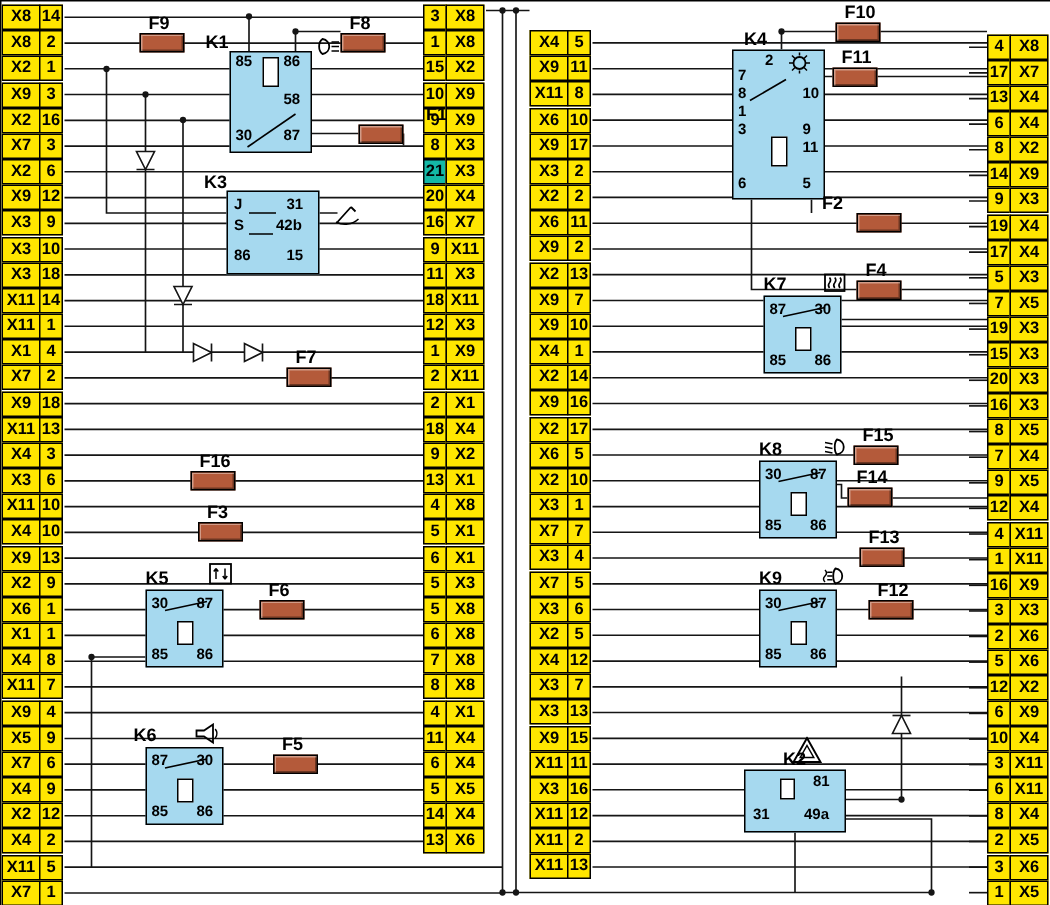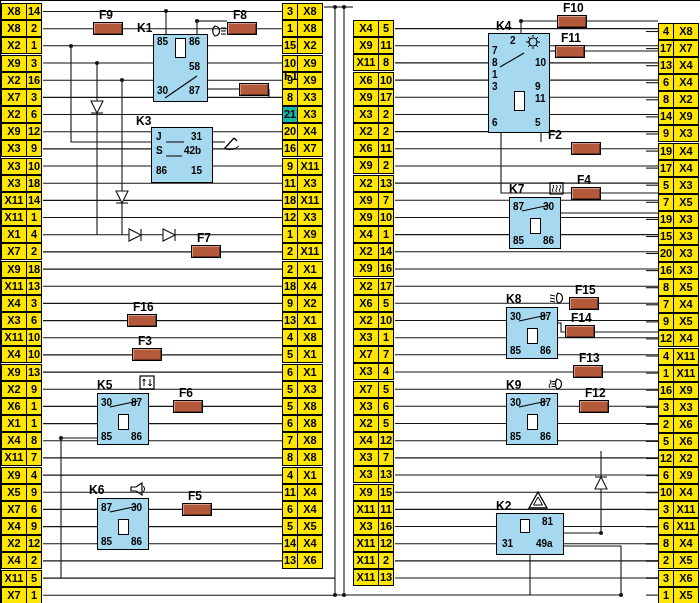--- a/index.html
+++ b/index.html
@@ -565,21 +565,21 @@
     <span class="relay-pin" style="left: 130px; top: 535px;">86</span>
     <div class="coil" style="left: 117px; top: 518px; width: 11px; height: 16px;"></div>
     <svg width="52" height="52" class="rsvg" stroke="#000" fill="none" stroke-width="1.1" style="left: 96px; top: 497px;">
       <path d="M13 14 L41 8"></path>
     </svg>
     <span class="icon" style="left: 128px; top: 481px;"><svg width="18" height="16" viewBox="0 0 18 16" fill="none" stroke="#000" stroke-width="1.2">
         <path d="M2 5 H7 L13 1 V13 L7 9 H2 Z"></path>
         <path d="M14.5 4 A5 5 0 0 1 14.5 10" stroke-width="1"></path>
       </svg></span>
     <div class="relay" style="left: 495px; top: 512px; width: 68px; height: 42px; background: rgb(166, 217, 239);"></div>
-    <div class="relay-label" style="left: 495px; top: 498px;">K2</div>
+    <div class="relay-label" style="left: 521px; top: 498px;">K2</div>
     <span class="relay-pin" style="left: 541px; top: 515px;">81</span>
     <span class="relay-pin" style="left: 501px; top: 537px;">31</span>
     <span class="relay-pin" style="left: 535px; top: 537px;">49a</span>
     <div class="coil" style="left: 519px; top: 518px; width: 10px; height: 14px;"></div>
     <span class="icon" style="left: 527px; top: 490px;"><svg width="20" height="18" viewBox="0 0 20 18" fill="none" stroke="#000" stroke-width="1.3">
         <path d="M10 1 L19 17 H1 Z"></path>
         <path d="M10 6 L14.5 14 H5.5 Z" stroke-width="1"></path>
       </svg></span>
     <div class="fuse" style="left: 92px; top: 21px; background: rgb(180, 90, 58);"></div>
     <div class="fuse-label" style="left: 98px; top: 7px;">F9</div>

